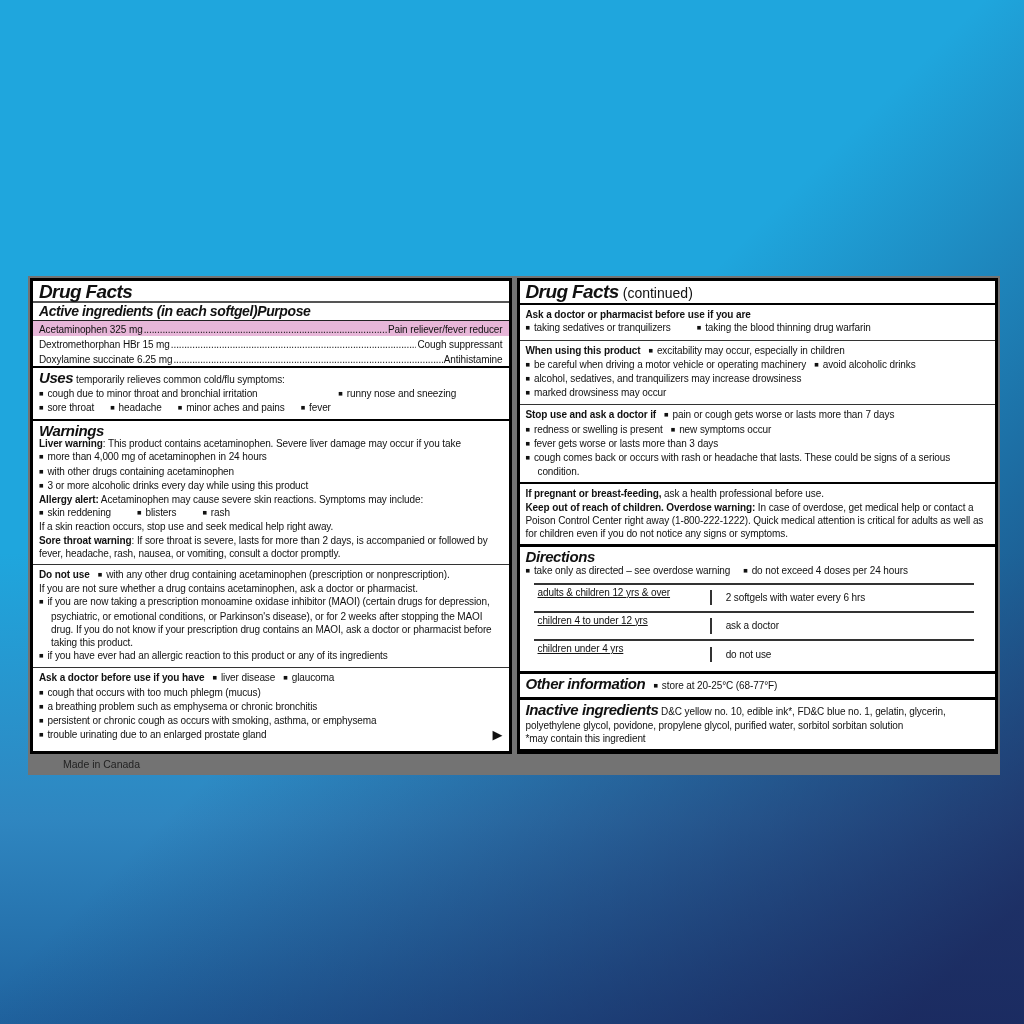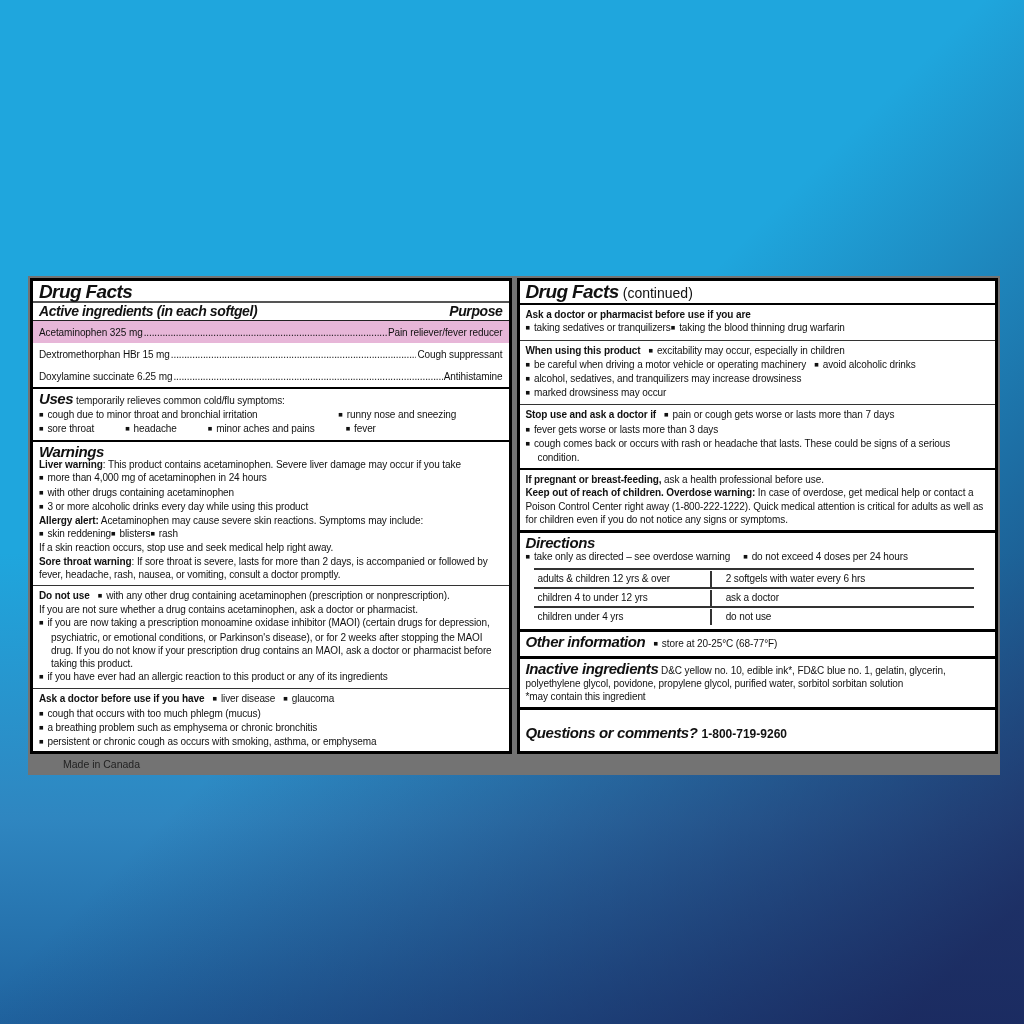--- a/index.html
+++ b/index.html
@@ -21,40 +21,40 @@
     font-size:10px;line-height:13.2px;color:#111;letter-spacing:-0.1px;
   }
   .made-in{height:19px;display:flex;align-items:center;padding-left:5px;font-size:10.5px;color:#222;margin-left:28px;}
   .dftitle{font-style:italic;font-weight:bold;font-size:19px;letter-spacing:-0.6px;padding:3px 0 3px;}
   .dftitle .cont{font-style:normal;font-weight:normal;font-size:14px;letter-spacing:0;margin-left:4px;}
   .hr-title{border-top:2px solid #555;margin:0 -6px;}
   .hr1{border-top:1px solid #222;margin:0 -6px;}
   .hr15{border-top:1.5px solid #333;margin:0 -6px;}
   .hr2{border-top:2.5px solid #000;margin:0 -6px;}
   .hr3{border-top:3.5px solid #000;margin:0 -6px;}
-  .active-header{display:flex;justify-content:space-between;align-items:baseline;padding:2px 0;}
+  .active-header{display:flex;align-items:baseline;padding:2px 0;}
   .h-ital{font-style:italic;font-weight:bold;font-size:14px;letter-spacing:-0.4px;}
-  .irow{display:flex;align-items:center;height:22px;white-space:nowrap;}
+  .irow{display:flex;align-items:flex-end;height:15px;white-space:nowrap;}
   .irow .leader{flex:1;overflow:hidden;margin:0 1px;}
   .irow .leader::after{content:"......................................................................................................................................................................";}
   .pink{background:#e7b6d8;margin:0 -6px;padding:0 6px;}
   .sec{padding:3px 0 4px;}
   .sechead{font-style:italic;font-weight:bold;font-size:15px;letter-spacing:-0.4px;}
   b{font-weight:bold;}
   .bul{padding-left:12px;text-indent:-12px;}
   .bul::before,.ib::before{content:"■";font-size:7.5px;margin-right:4px;position:relative;top:-1px;}
   .two{display:flex;}
   .two .c1{width:62%;}
-  .inline-row{display:flex;}
-  .u4{display:flex;gap:31px;}
+  .inline-row{display:flex;gap:26px;}
+  .u4{display:flex;gap:16px;}
   .lastrow{display:flex;justify-content:space-between;align-items:center;}
   .arrow{font-size:13px;line-height:10px;}
   .dtable{margin:3px 0 0 8px;width:95%;}
   .drow{display:flex;border-top:2px solid #333;min-height:17px;align-items:center;}
-  .drow .who{width:40%;padding:1px 0 2px 4px;box-sizing:border-box;}
+  .drow .who{width:40%;padding:1px 0 12px 4px;box-sizing:border-box;text-decoration:underline;}
   .drow .dose{flex:1;border-left:2px solid #333;padding:1px 0 1px 14px;}
   .qrow{display:flex;align-items:baseline;padding:16px 0;}
   .qrow .phone{font-weight:bold;font-size:12px;margin-left:4px;letter-spacing:0;}
   .noteline{display:flex;gap:13px;padding:1px 0;}
 </style>
 </head>
 <body>
 
 <div class="label-wrap">
   <div class="panels">
@@ -154,20 +154,21 @@
       <div class="sec">
         <div><b>When using this product</b>&nbsp;&nbsp; <span class="ib">excitability may occur, especially in children</span></div>
         <div><span class="ib">be careful when driving a motor vehicle or operating machinery</span>&nbsp;&nbsp; <span class="ib">avoid alcoholic drinks</span></div>
         <div class="bul">alcohol, sedatives, and tranquilizers may increase drowsiness</div>
         <div class="bul">marked drowsiness may occur</div>
       </div>
 
       <div class="hr15"></div>
       <div class="sec">
         <div><b>Stop use and ask a doctor if</b>&nbsp;&nbsp; <span class="ib">pain or cough gets worse or lasts more than 7 days</span></div>
+        <div><span class="ib">redness or swelling is present</span>&nbsp;&nbsp; <span class="ib">new symptoms occur</span></div>
         <div class="bul">fever gets worse or lasts more than 3 days</div>
         <div class="bul">cough comes back or occurs with rash or headache that lasts. These could be signs of a serious condition.</div>
       </div>
 
       <div class="hr2"></div>
       <div class="sec">
         <div><b>If pregnant or breast-feeding,</b><span> ask a health professional before use.</span></div>
         <div><b>Keep out of reach of children. Overdose warning:</b><span> In case of overdose, get medical help or contact a Poison Control Center right away (1-800-222-1222). Quick medical attention is critical for adults as well as for children even if you do not notice any signs or symptoms.</span></div>
       </div>
 

